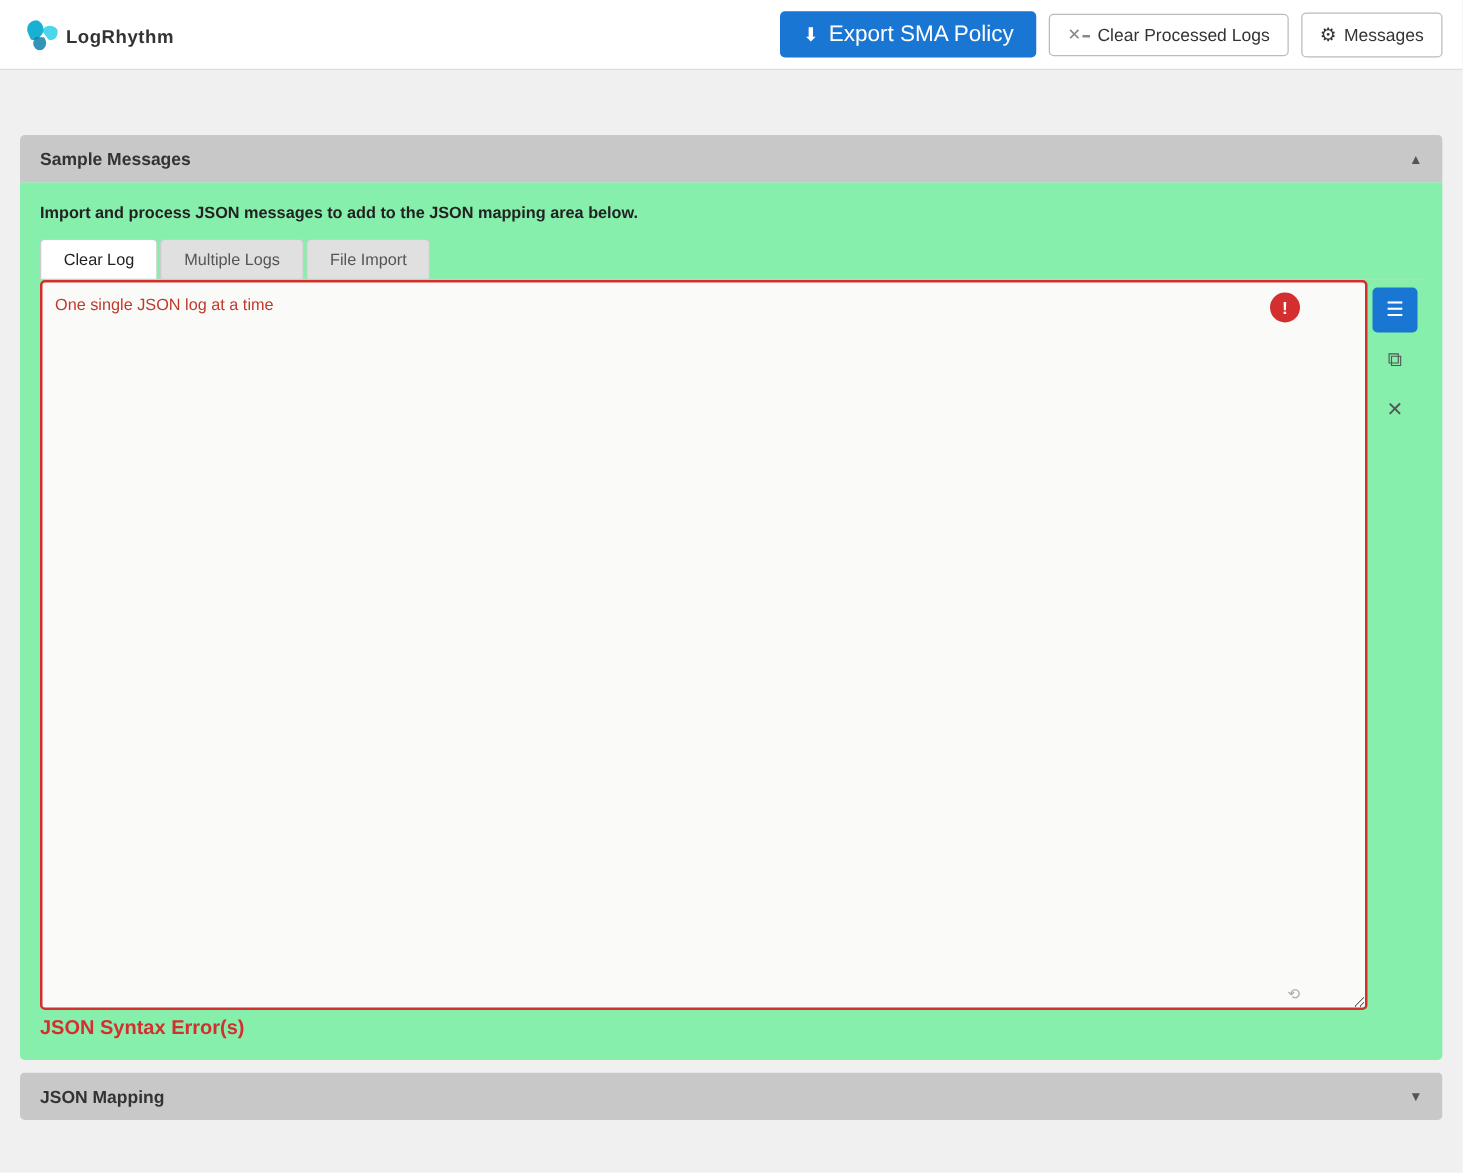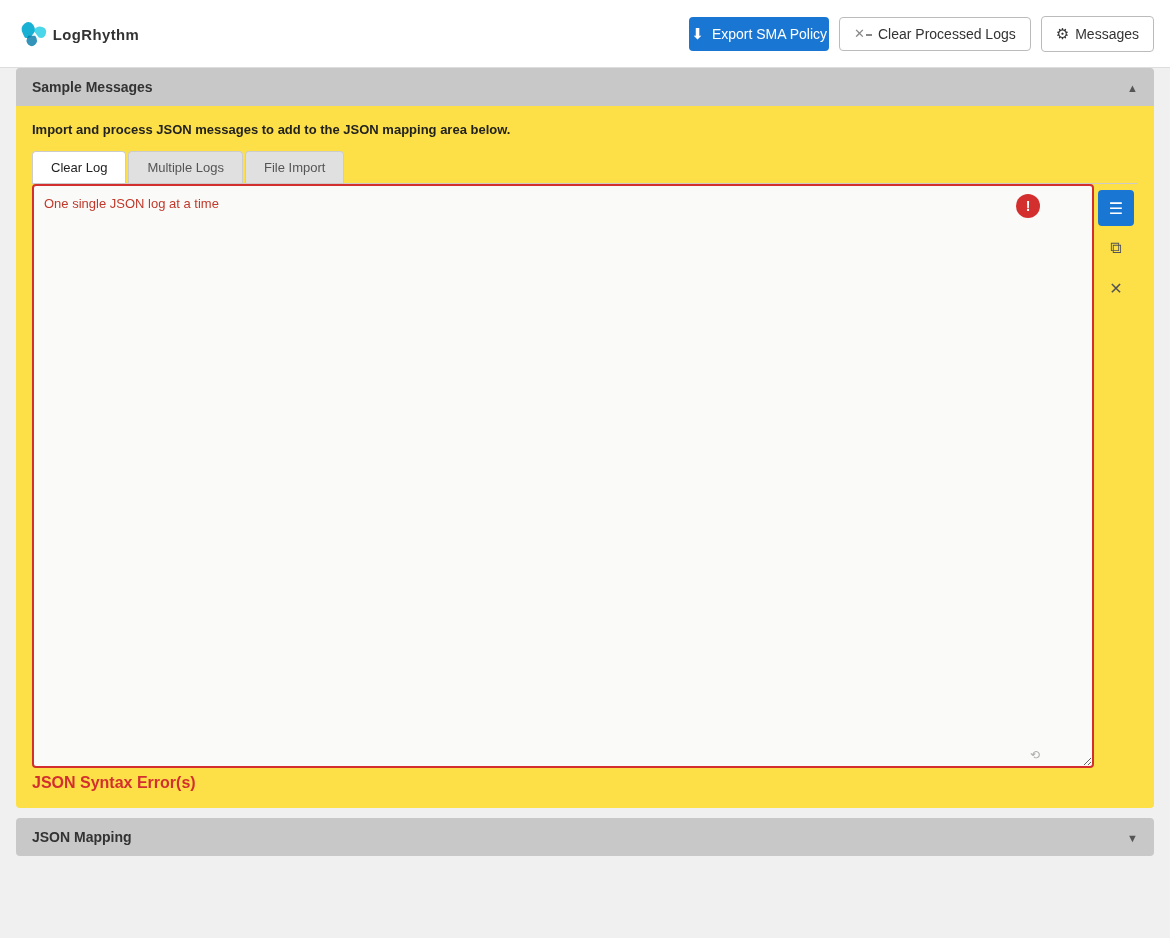--- a/index.html
+++ b/index.html
@@ -11,21 +11,21 @@
       overflow-x: hidden;
     }
 
     
     .top-bar {
       display: flex;
       align-items: center;
       justify-content: space-between;
       background: #ffffff;
       padding: 8px 16px;
-      height: 68px;
+      height: 56px;
       border-bottom: 1px solid #ddd;
     }
     .logo-area {
       display: flex;
       align-items: center;
       gap: 8px;
     }
     .logo-svg {
       width: 140px;
       height: 34px;
@@ -33,22 +33,22 @@
     .top-bar-right {
       display: flex;
       align-items: center;
       gap: 10px;
     }
     .btn-export {
       background: #1976d2;
       color: #fff;
       border: none;
       border-radius: 4px;
-      padding: 8px 2px;
-      font-size: 14px;
+      padding: 8px 18px;
+      font-size: 18px;
       font-weight: 500;
       cursor: pointer;
       display: flex;
       align-items: center;
       gap: 8px;
     }
     .btn-clear-logs {
       background: #fff;
       color: #333;
       border: 1px solid #bbb;
@@ -68,24 +68,25 @@
       padding: 8px 14px;
       font-size: 14px;
       cursor: pointer;
       display: flex;
       align-items: center;
       gap: 6px;
     }
 
     
     .main-content {
-      padding: 0 16px;
+      padding: 12px 16px;
       display: flex;
       flex-direction: column;
       gap: 10px;
+      margin-top: 40px;
     }
 
     
     .panel {
       background: #e8e8e8;
       border-radius: 4px;
       overflow: hidden;
     }
     .panel-header {
       display: flex;
@@ -95,21 +96,21 @@
       padding: 10px 16px;
       cursor: pointer;
       user-select: none;
     }
     .panel-header-title {
       font-size: 14px;
       font-weight: 600;
       color: #333;
     }
     .panel-body {
-      background: #fde047;
+      background: #86efac;
       padding: 16px;
     }
     .panel-description {
       font-size: 13px;
       font-weight: 700;
       color: #222;
       margin-bottom: 14px;
     }
 
     

